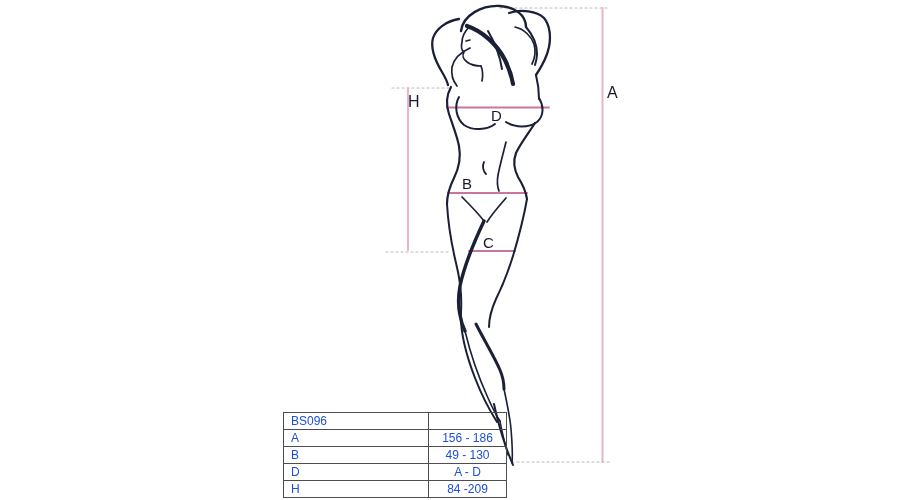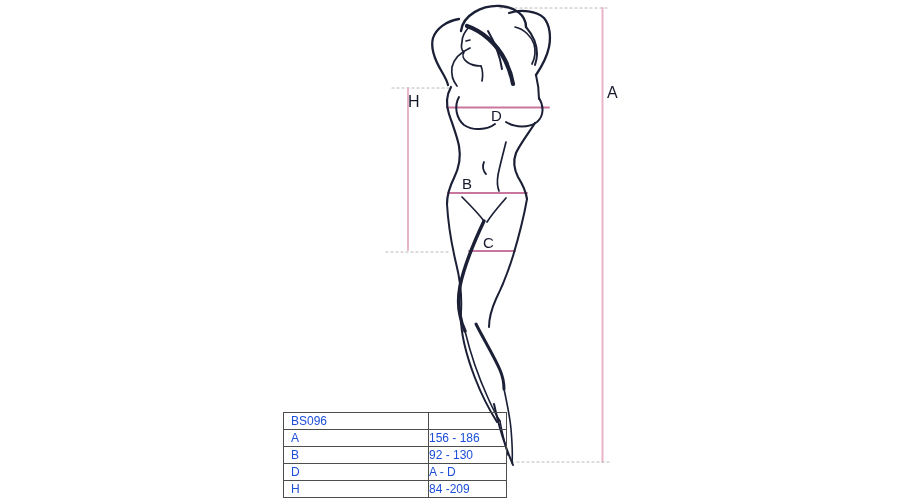--- a/index.html
+++ b/index.html
@@ -20,21 +20,21 @@
   #size-table{
     position:absolute;left:283px;top:412px;width:214px;
     border-collapse:collapse;table-layout:fixed;
     font-size:12px;color:#1d4ed8;
   }
   #size-table td{
     border:1px solid #4d4d4d;height:16px;padding:0;
     overflow:hidden;white-space:nowrap;
   }
   #size-table td.c1{width:137px;text-align:left;padding-left:7px;}
-  #size-table td.c2{width:77px;text-align:left;}
+  #size-table td.c2{width:77px;text-align:center;}
 </style>
 </head>
 <body>
 
 <div id="canvas">
 
   <svg id="figure-svg" viewBox="0 0 900 500" fill="none" stroke-linecap="round" stroke-linejoin="round">
 
     <g>
       <g>
@@ -99,21 +99,21 @@
       <tr>
         <td class="c1">BS096</td>
         <td class="c2"></td>
       </tr>
       <tr>
         <td class="c1">A</td>
         <td class="c2">156 - 186</td>
       </tr>
       <tr>
         <td class="c1">B</td>
-        <td class="c2">92 - 130</td>
+        <td class="c2">49 - 130</td>
       </tr>
       <tr>
         <td class="c1">D</td>
         <td class="c2">A - D</td>
       </tr>
       <tr>
         <td class="c1">H</td>
         <td class="c2">84 -209</td>
       </tr>
     </tbody>

